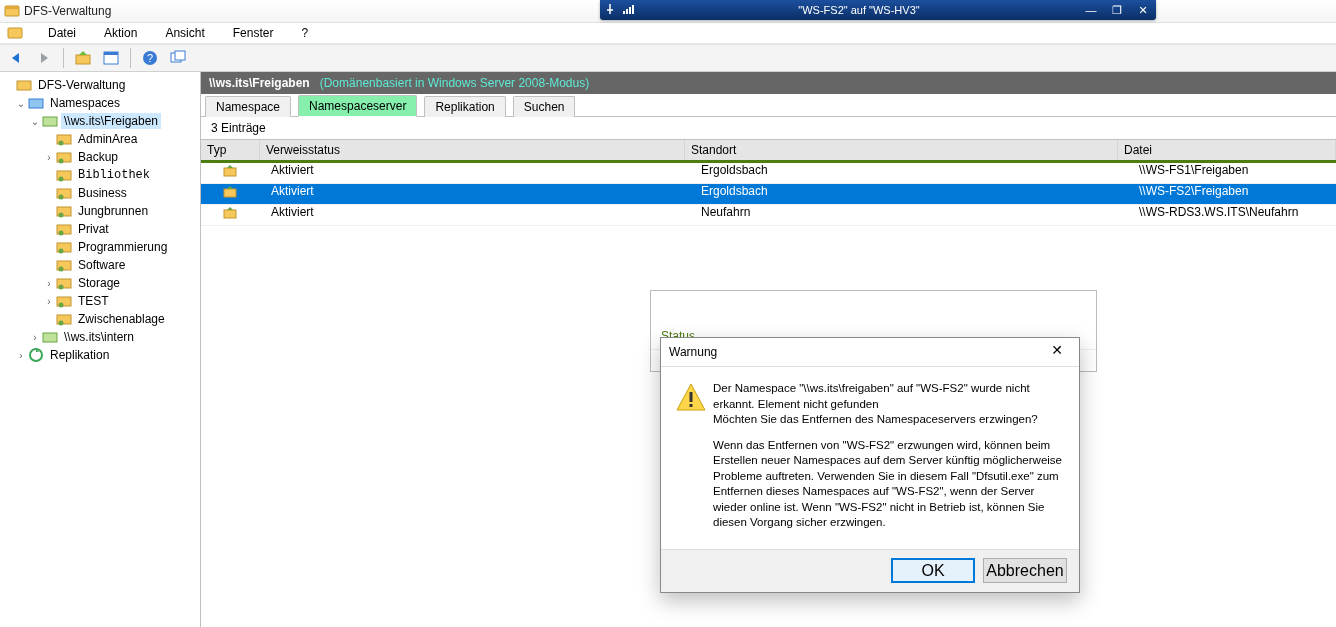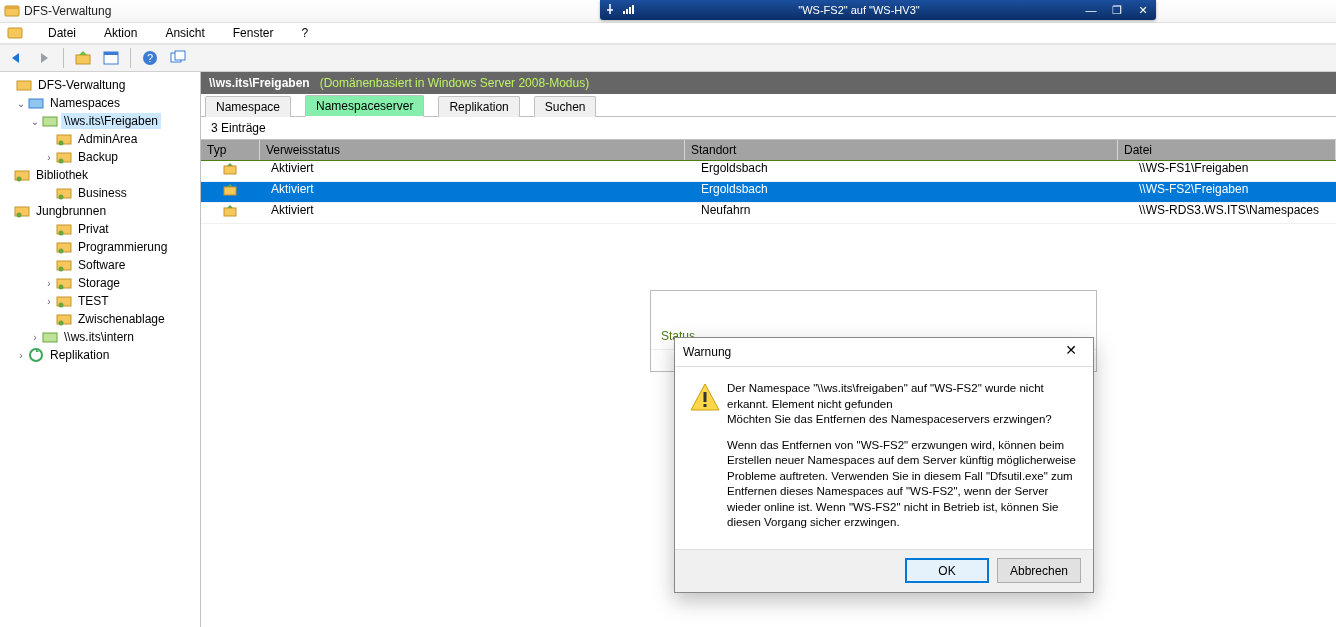--- a/index.html
+++ b/index.html
@@ -68,35 +68,35 @@
   .tn .lb{ padding:1px 3px;}
   .tn .lb.sel{ background:#cce8ff; }
   .right {
     flex:1; display:flex;flex-direction:column;
   }
   .path-bar{
     height:22px;background:#666;color:#fff;display:flex;align-items:center;
     padding-left:8px; font-size:12px;
   }
   .path-bar .p1{font-weight:600;}
-  .path-bar .p2{margin-left:10px;color:#bef264;}
+  .path-bar .p2{margin-left:10px;color:#5eead4;}
   .tabs{
     height:22px; display:flex;align-items:flex-end;
     padding-left:4px; background:#fff;
     border-bottom:1px solid #c0c0c0;
   }
   .tab{
     padding:3px 10px;border:1px solid #c0c0c0;border-bottom:none;
-    background:#f0f0f0;margin-right:14px;border-radius:2px 2px 0 0;
+    background:#f0f0f0;margin-right:7px;border-radius:2px 2px 0 0;
     position:relative;top:1px;cursor:default;
   }
   .tab.active{background:#86efac;border-bottom:1px solid #fff;}
   .count{ padding:4px 10px;}
   .grid{ border-top:1px solid #c0c0c0;}
-  .ghead{display:flex;background:#a3a3a3;border-bottom:1px solid #4d7c0f;}
+  .ghead{display:flex;background:#e5e5e5;border-bottom:3px solid #4d7c0f;}
   .gh{padding:3px 6px;border-right:1px solid #d6d6d6;}
   .gh.c0{width:46px;}
   .gh.c1{width:412px;}
   .gh.c2{width:420px;}
   .gh.c3{flex:1;}
   .grow{display:flex;align-items:flex-start;height:20px;border-bottom:1px solid #f0f0f0;gap:6px;}
   .grow.sel{background:#0078d7;color:#fff;}
   .gc{padding:0 6px;overflow:hidden;}
   .gc.c0{width:46px;display:flex;justify-content:center;}
   .gc.c1{width:412px;}
@@ -104,42 +104,42 @@
   .gc.c3{flex:1;}
   .icon-svg{display:block;}
   
   .status-box{
     position:absolute; left:650px; top:290px; width:445px; height:80px;
     border:1px solid #bbb; background:#fff;
   }
   .status-box .hdr{padding:6px 10px;color:#4d7c0f;border-bottom:1px solid #eee;margin-top:32px;}
   
   .dialog{
-    position:absolute; left:674px; top:337px; width:418px;
+    position:absolute; left:660px; top:337px; width:418px;
     background:#f0f0f0; border:1px solid #888;
     box-shadow: 0 8px 20px rgba(0,0,0,.25);
   }
   .dialog .dtitle{
     height:28px; background:#fff;border-bottom:1px solid #ddd;
     display:flex;align-items:center; padding:0 8px;
   }
   .dialog .dtitle .t{flex:1;}
   .dialog .dtitle .x{width:28px;height:20px;text-align:center;font-size:14px;cursor:pointer;}
   .dialog .dbody{
     background:#fff; padding:14px 14px 18px 14px; display:flex;
   }
   .dialog .dicon{width:38px;flex:none;}
   .dialog .dtext{flex:1; font-size:11.5px; line-height:1.35;}
   .dialog .dbtns{
     height:42px;background:#f0f0f0;border-top:1px solid #ddd;
     display:flex;align-items:center;justify-content:flex-end;padding-right:12px;gap:8px;
   }
   .btn{
     min-width:82px;height:23px;border:1px solid #adadad;background:#e1e1e1;
-    display:flex;align-items:center;justify-content:center;font-size:12px;cursor:pointer;
+    display:flex;align-items:center;justify-content:center;font-size:16px;cursor:pointer;
   }
   .btn.primary{border:1px solid #0078d7;background:#e5f1fb;box-shadow:inset 0 0 0 1px #0078d7;}
 </style>
 </head>
 <body>
 
 <div class="titlebar">
   <span class="app-icon">
     <svg class="icon-svg" width="16" height="16">
         <rect x="1" y="3" width="14" height="10" rx="1" fill="#f6c75a" stroke="#c4952e"></rect>
@@ -266,41 +266,41 @@
         <div class="tn" style="padding-left: 42px;">
           <span class="tw">›</span>
           <span class="ic">
             <svg width="16" height="16">
               <rect x="1" y="4" width="14" height="9" fill="#f6c75a" stroke="#c4952e"></rect>
               <circle cx="5" cy="12" r="2.5" fill="#6aa641"></circle>
             </svg>
           </span>
           <span class="lb">Backup</span>
         </div>
-        <div class="tn" style="">
+        <div class="tn" style="padding-left: 42px; font-family: Liberation Mono, monospace;">
           <span class="tw"></span>
           <span class="ic">
             <svg width="16" height="16">
               <rect x="1" y="4" width="14" height="9" fill="#f6c75a" stroke="#c4952e"></rect>
               <circle cx="5" cy="12" r="2.5" fill="#6aa641"></circle>
             </svg>
           </span>
           <span class="lb">Bibliothek</span>
         </div>
         <div class="tn" style="padding-left: 42px;">
           <span class="tw"></span>
           <span class="ic">
             <svg width="16" height="16">
               <rect x="1" y="4" width="14" height="9" fill="#f6c75a" stroke="#c4952e"></rect>
               <circle cx="5" cy="12" r="2.5" fill="#6aa641"></circle>
             </svg>
           </span>
           <span class="lb">Business</span>
         </div>
-        <div class="tn" style="">
+        <div class="tn" style="padding-left: 42px;">
           <span class="tw"></span>
           <span class="ic">
             <svg width="16" height="16">
               <rect x="1" y="4" width="14" height="9" fill="#f6c75a" stroke="#c4952e"></rect>
               <circle cx="5" cy="12" r="2.5" fill="#6aa641"></circle>
             </svg>
           </span>
           <span class="lb">Jungbrunnen</span>
         </div>
         <div class="tn" style="padding-left: 42px;">
@@ -429,21 +429,21 @@
           </div>
           <div class="grow">
             <div class="gc c0">
               <svg width="16" height="16">
                 <rect x="2" y="5" width="12" height="8" fill="#f6c75a" stroke="#c4952e"></rect>
                 <path d="M8 2 L11 5 L5 5 Z" fill="#6aa641"></path>
               </svg>
             </div>
             <div class="gc c1">Aktiviert</div>
             <div class="gc c2">Neufahrn</div>
-            <div class="gc c3">\\WS-RDS3.WS.ITS\Namespaces</div>
+            <div class="gc c3">\\WS-RDS3.WS.ITS\Neufahrn</div>
           </div>
         </div>
     </div>
   </div>
 </div>
 
 <div class="status-box">
   <div class="hdr">Status</div>
 </div>
 

